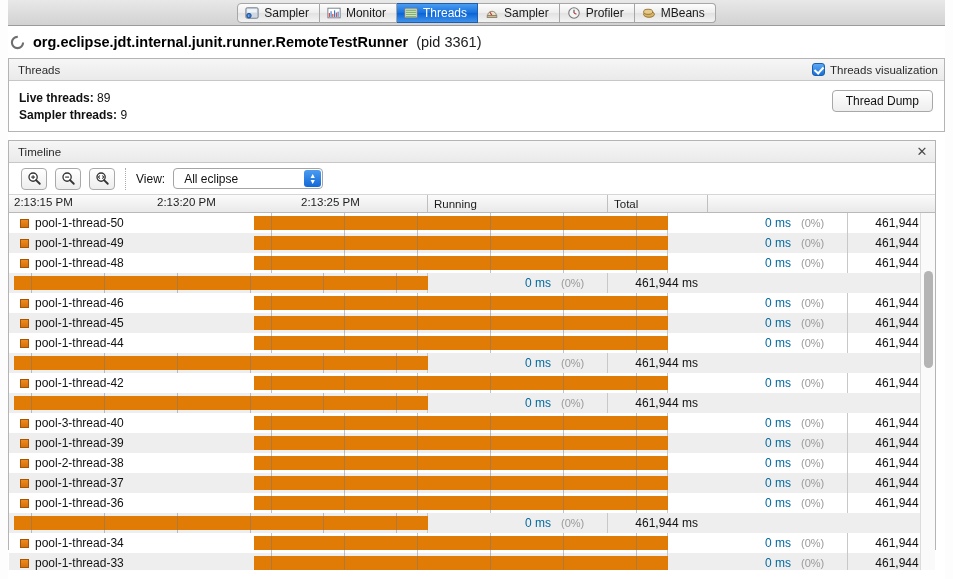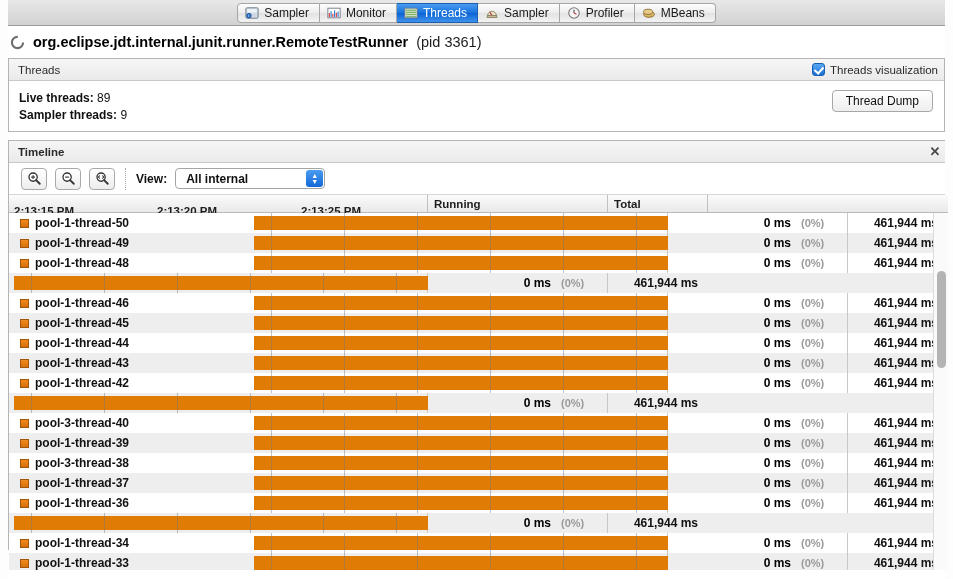--- a/index.html
+++ b/index.html
@@ -108,26 +108,25 @@
     padding: 3px 13px;
     border: 1px solid #a8a8a8;
     border-radius: 4px;
     background: linear-gradient(to bottom,#ffffff,#eeeeee);
     color: #111;
     cursor: default;
   }
 
   
   .timeline-panel {
-    margin: 8px 4px 0 8px;
+    margin: 8px 17px 0 8px;
     border: 1px solid #b4b4b4;
     border-bottom: 0;
     background: #fff;
     height: 410px;
-    font-weight: bold;
   }
   .tl-toolbar {
     height: 32px;
     display: flex; align-items: center;
     padding-left: 12px;
     gap: 0px;
     background:#fff;
     border-bottom: 1px solid #d6d6d6;
   }
   .zbtn {
@@ -172,21 +171,21 @@
     background: linear-gradient(to bottom,#fbfbfb,#e9e9e9);
     border-bottom: 1px solid #b9b9b9;
     font-size: 11.5px;
     color: #1d1d1d;
     position: relative;
   }
   .th { display:flex; align-items:center; height:100%; padding-left:6px; }
   .th.sepl { border-left: 1px solid #c0c0c0; }
   .th.axis { padding-left: 0; position: relative; }
   .tick {
-    position: absolute; top: 10px;
+    position: absolute; top: 1px;
     font-size: 11.5px; color:#1d1d1d; white-space: nowrap;
   }
 
   .rows-clip {
     height: 357px;
     overflow: hidden;
     position: relative;
   }
   .row {
     height: 20px;
@@ -224,21 +223,21 @@
   }
   .cell-run {
     width: 180px; flex: 0 0 180px;
     border-left: 1px solid #c8c8c8;
     height: 20px;
     display: flex; align-items: center;
     justify-content: flex-end;
     padding-right: 8px;
     gap: 10px;
   }
-  .ms { font-size: 12px; color:#000000;text-align:right; }
+  .ms { font-size: 12px; color:#0369a1;text-align:right; }
   .pct { font-size: 11px; color:#9a9a9a; width: 38px; text-align: left;}
   .cell-total {
     width: 100px; flex: 0 0 100px;
     border-left: 1px solid #c8c8c8;
     height: 20px;
     display:flex; align-items:center; justify-content:flex-end;
     padding-right: 9px;
     font-size: 12px;
   }
   .cell-pad { flex: 1 1 auto; height: 20px; }
@@ -391,21 +390,21 @@
       <svg width="15" height="15" viewBox="0 0 16 16">
         <circle cx="6.5" cy="6.5" r="4.4" fill="#fff" stroke="#333" stroke-width="1.4"></circle>
         <line x1="9.7" y1="9.7" x2="13.6" y2="13.6" stroke="#333" stroke-width="2" stroke-linecap="round"></line>
         <path d="M5.2 4.8 L3.6 6.5 L5.2 8.2" fill="none" stroke="#333" stroke-width="1.1"></path>
         <path d="M7.8 4.8 L9.4 6.5 L7.8 8.2" fill="none" stroke="#333" stroke-width="1.1"></path>
       </svg>
     </div>
     <div class="sep"></div>
     <span class="vlabel">View:</span>
     <div class="combo">
-      <span class="val">All internal</span>
+      <span class="val">All eclipse</span>
       <span class="arrows">
         <span>▲</span>
           <span>▼</span>
       </span>
     </div>
   </div>
 
   <div class="tbl-head">
     <div class="th axis" style="width:418px;flex:0 0 418px;" id="axis-ticks">
         <span class="tick" style="left: 5px;">2:13:15 PM</span>
@@ -556,24 +555,20 @@
             <div class="gridline" style="left: 387px;"></div>
           </div>
           <div class="cell-run">
             <span class="ms">0 ms</span>
             <span class="pct">(0%)</span>
           </div>
           <div class="cell-total">461,944 ms</div>
           <div class="cell-pad"></div>
         </div>
         <div class="row alt">
-          <div class="cell-name">
-            <span class="sqicon"></span>
-            <span>pool-1-thread-43</span>
-          </div>
           <div class="cell-bar">
             <div class="bar"></div>
             <div class="gridline" style="left: 22px;"></div>
             <div class="gridline" style="left: 95px;"></div>
             <div class="gridline" style="left: 168px;"></div>
             <div class="gridline" style="left: 241px;"></div>
             <div class="gridline" style="left: 314px;"></div>
             <div class="gridline" style="left: 387px;"></div>
           </div>
           <div class="cell-run">
@@ -659,21 +654,21 @@
           <div class="cell-run">
             <span class="ms">0 ms</span>
             <span class="pct">(0%)</span>
           </div>
           <div class="cell-total">461,944 ms</div>
           <div class="cell-pad"></div>
         </div>
         <div class="row white">
           <div class="cell-name">
             <span class="sqicon"></span>
-            <span>pool-3-thread-38</span>
+            <span>pool-2-thread-38</span>
           </div>
           <div class="cell-bar">
             <div class="bar"></div>
             <div class="gridline" style="left: 22px;"></div>
             <div class="gridline" style="left: 95px;"></div>
             <div class="gridline" style="left: 168px;"></div>
             <div class="gridline" style="left: 241px;"></div>
             <div class="gridline" style="left: 314px;"></div>
             <div class="gridline" style="left: 387px;"></div>
           </div>

